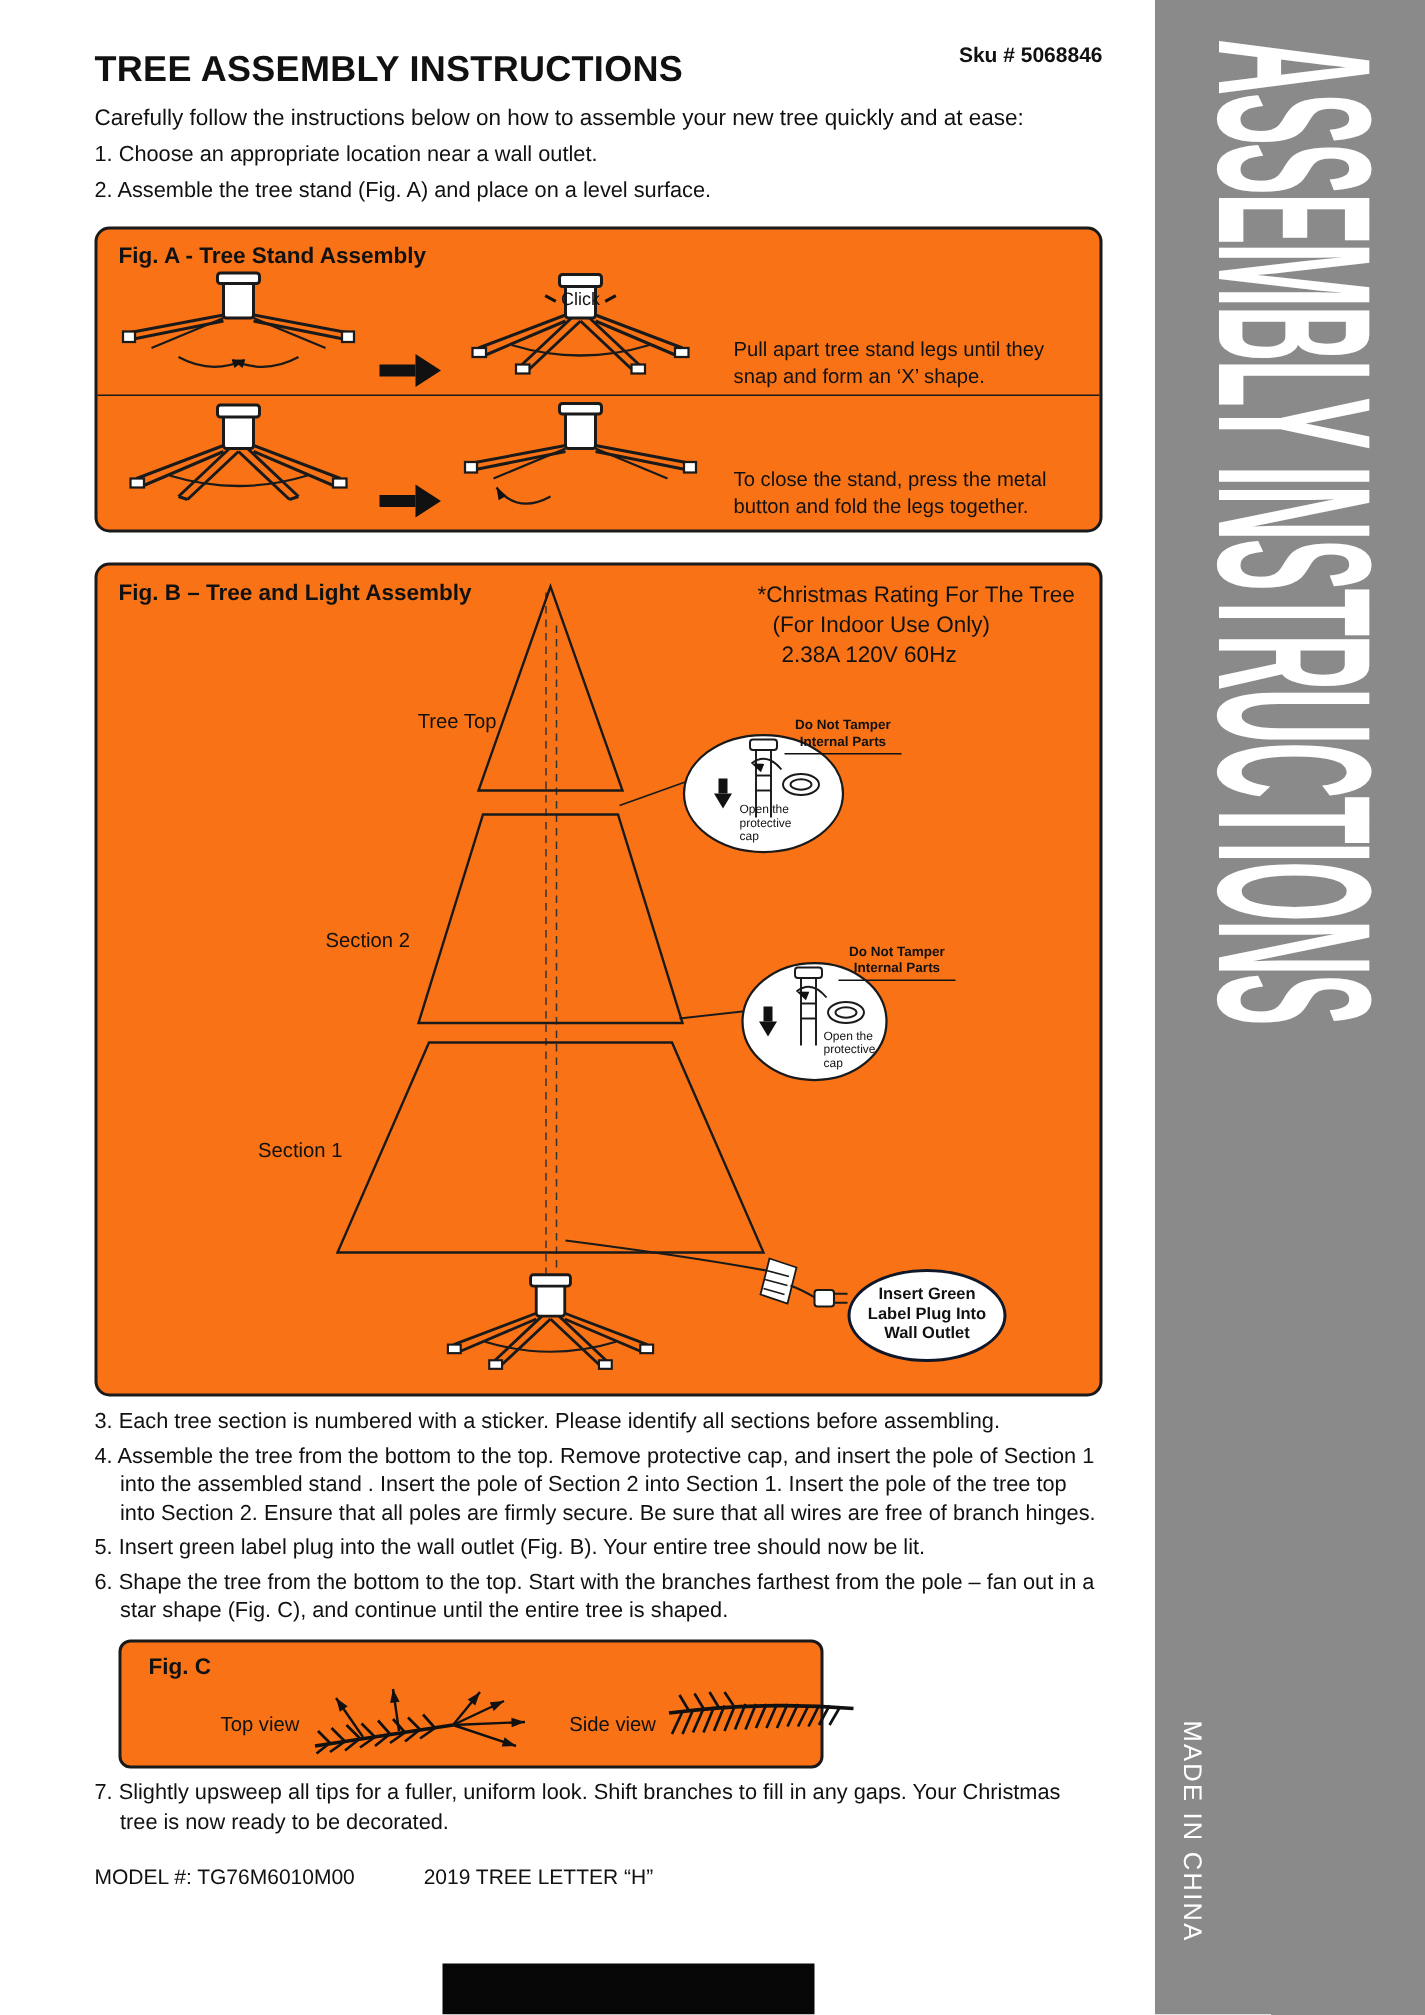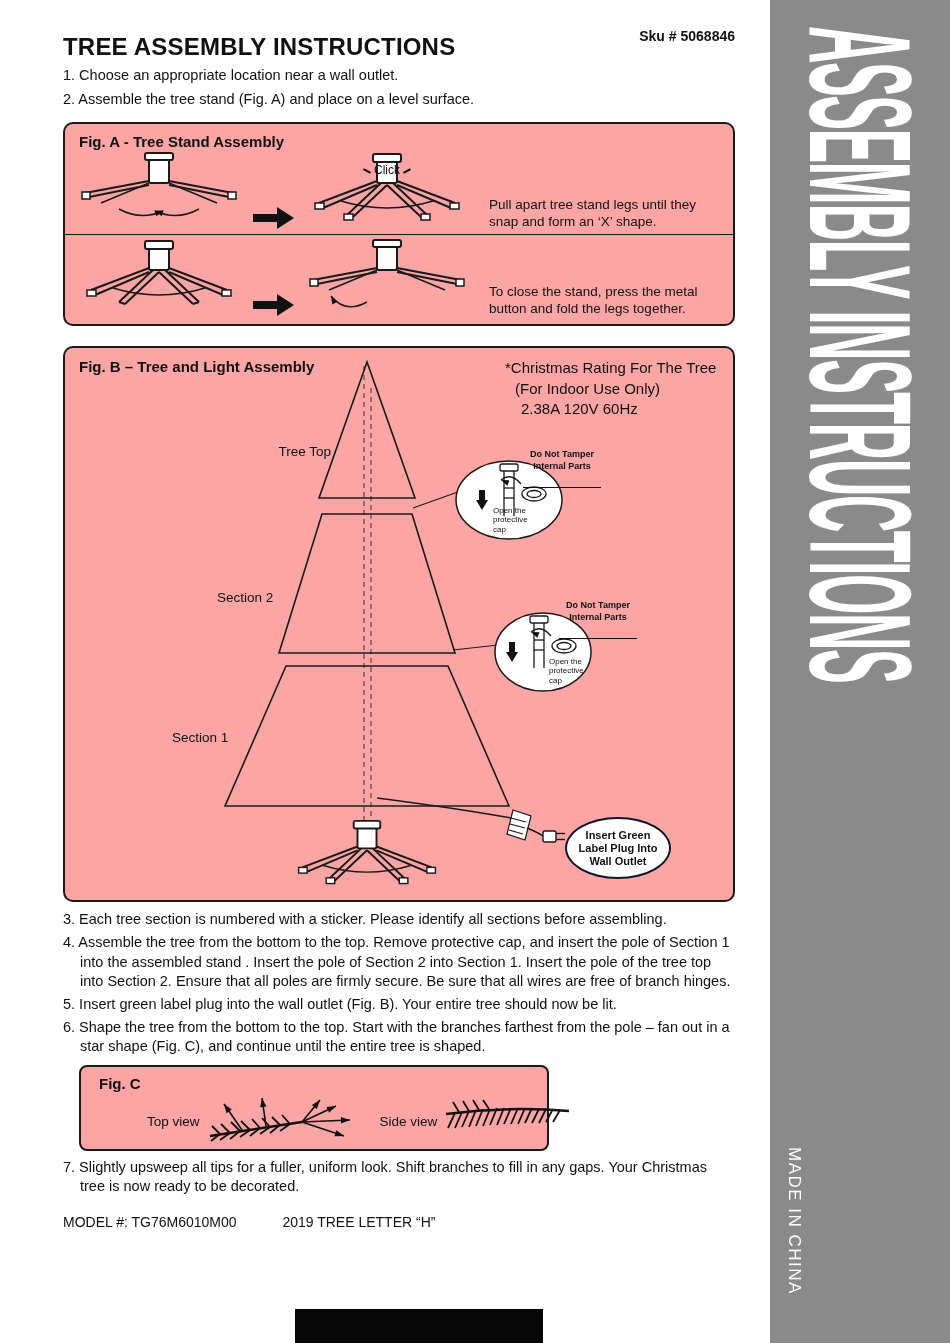--- a/index.html
+++ b/index.html
@@ -8,21 +8,21 @@
   .page{position:absolute;inset:0;background:#fff}
   .main{position:absolute;left:63px;top:24px;width:672px}
   .header-row{display:flex;justify-content:space-between;align-items:flex-start}
   .page-title{font-size:24px;font-weight:bold;margin-top:9px;letter-spacing:.2px}
   .sku{font-size:14px;font-weight:bold;margin-top:4px}
   .body-text{font-size:15px;line-height:1.35;margin-top:8px}
   .brand{font-size:17px;font-weight:bold}
   .step{font-size:14.5px;line-height:1.32;margin-top:5px}
   .hang{padding-left:17px;text-indent:-17px;margin-top:4px}
   .bold{font-weight:normal}
-  .figbox{border:2px solid #1a1a1a;border-radius:10px;position:relative;background:#fca5a5}
+  .figbox{border:2px solid #1a1a1a;border-radius:10px;position:relative;background:#f97316}
   .fig-title{font-size:15px;font-weight:bold}
   
   .fig-a{margin-top:13px;height:204px;padding:9px 14px 6px}
   .figa-row{display:flex;align-items:flex-end;margin-top:1px}
   .stand-wrap{position:relative;width:160px;height:80px;flex:0 0 auto}
   .arrow-gap{margin:0 12px;flex:0 0 auto}
   .figa-text{font-size:13.5px;line-height:1.32;width:228px;margin-left:22px}
   .figa-divider{border-top:1.5px solid #1a1a1a;margin:3px -14px}
   .click-label{position:absolute;top:12px;left:50%;transform:translateX(-50%);font-size:12px;background:transparent;white-space:nowrap}
   .click-label::before,.click-label::after{content:"";display:inline-block;width:8px;height:2px;background:#111;vertical-align:middle;margin:0 3px;transform:rotate(28deg)}
@@ -32,21 +32,21 @@
   .fig-b .fig-title{position:absolute;left:14px;top:10px}
   .electrical{position:absolute;left:440px;top:10px;font-size:15px;line-height:1.35}
   .el-2{margin-left:10px}
   .el-3{margin-left:16px}
   .figb-svg{position:absolute;inset:0;width:100%;height:100%}
   .figb-label{position:absolute;font-size:13.5px;color:#111}
   .lbl-treetop{left:196px;top:96px;width:70px;text-align:right}
   .lbl-sec2{left:152px;top:242px}
   .lbl-sec1{left:107px;top:382px}
   .tamper{position:absolute;font-size:9px;font-weight:bold;text-align:center;line-height:1.3;width:78px}
-  .tamper .ul{border-bottom:1px solid #111;padding-bottom:14px}
+  .tamper .ul{border-bottom:1px solid #111;padding-bottom:1px}
   .t1{left:458px;top:101px}
   .t2{left:494px;top:252px}
   .cap-text{position:absolute;font-size:8px;line-height:1.15;width:46px;color:#111}
   .cap1{left:428px;top:158px}
   .cap2{left:484px;top:309px}
   .oval-callout{position:absolute;left:500px;top:469px;width:106px;height:62px;border:2px solid #0f172a;border-radius:50%;display:flex;align-items:center;justify-content:center;text-align:center;font-weight:bold;font-size:11px;line-height:1.18;padding:0 9px;background:#fff}
   
   .fig-c{margin-top:9px;margin-left:16px;width:470px;height:86px;border-radius:8px;padding:8px 18px}
   .figc-row{display:flex;align-items:center;margin-top:0;padding-left:48px}
   .view-label{font-size:13.5px;flex:0 0 auto}
@@ -68,20 +68,21 @@
 
 <div class="page">
   <div class="main">
 
     <div class="header-row">
       <h1 class="page-title">TREE ASSEMBLY INSTRUCTIONS</h1>
       <div class="sku">Sku # 5068846</div>
     </div>
 
 
+    <p class="body-text">Carefully follow the instructions below on how to assemble your new tree quickly and at ease:</p>
 
     <p class="step">1. Choose an appropriate location near a wall outlet.</p>
     <p class="step"><span>2. Assemble the tree stand </span><span class="bold">(Fig. A)</span><span> and place on a level surface.</span></p>
 
     <div class="figbox fig-a">
       <div class="fig-title">Fig. A - Tree Stand Assembly</div>
 
       <div class="figa-row">
         <div class="stand-wrap">
           <svg width="160" height="80" viewBox="0 0 160 80">

